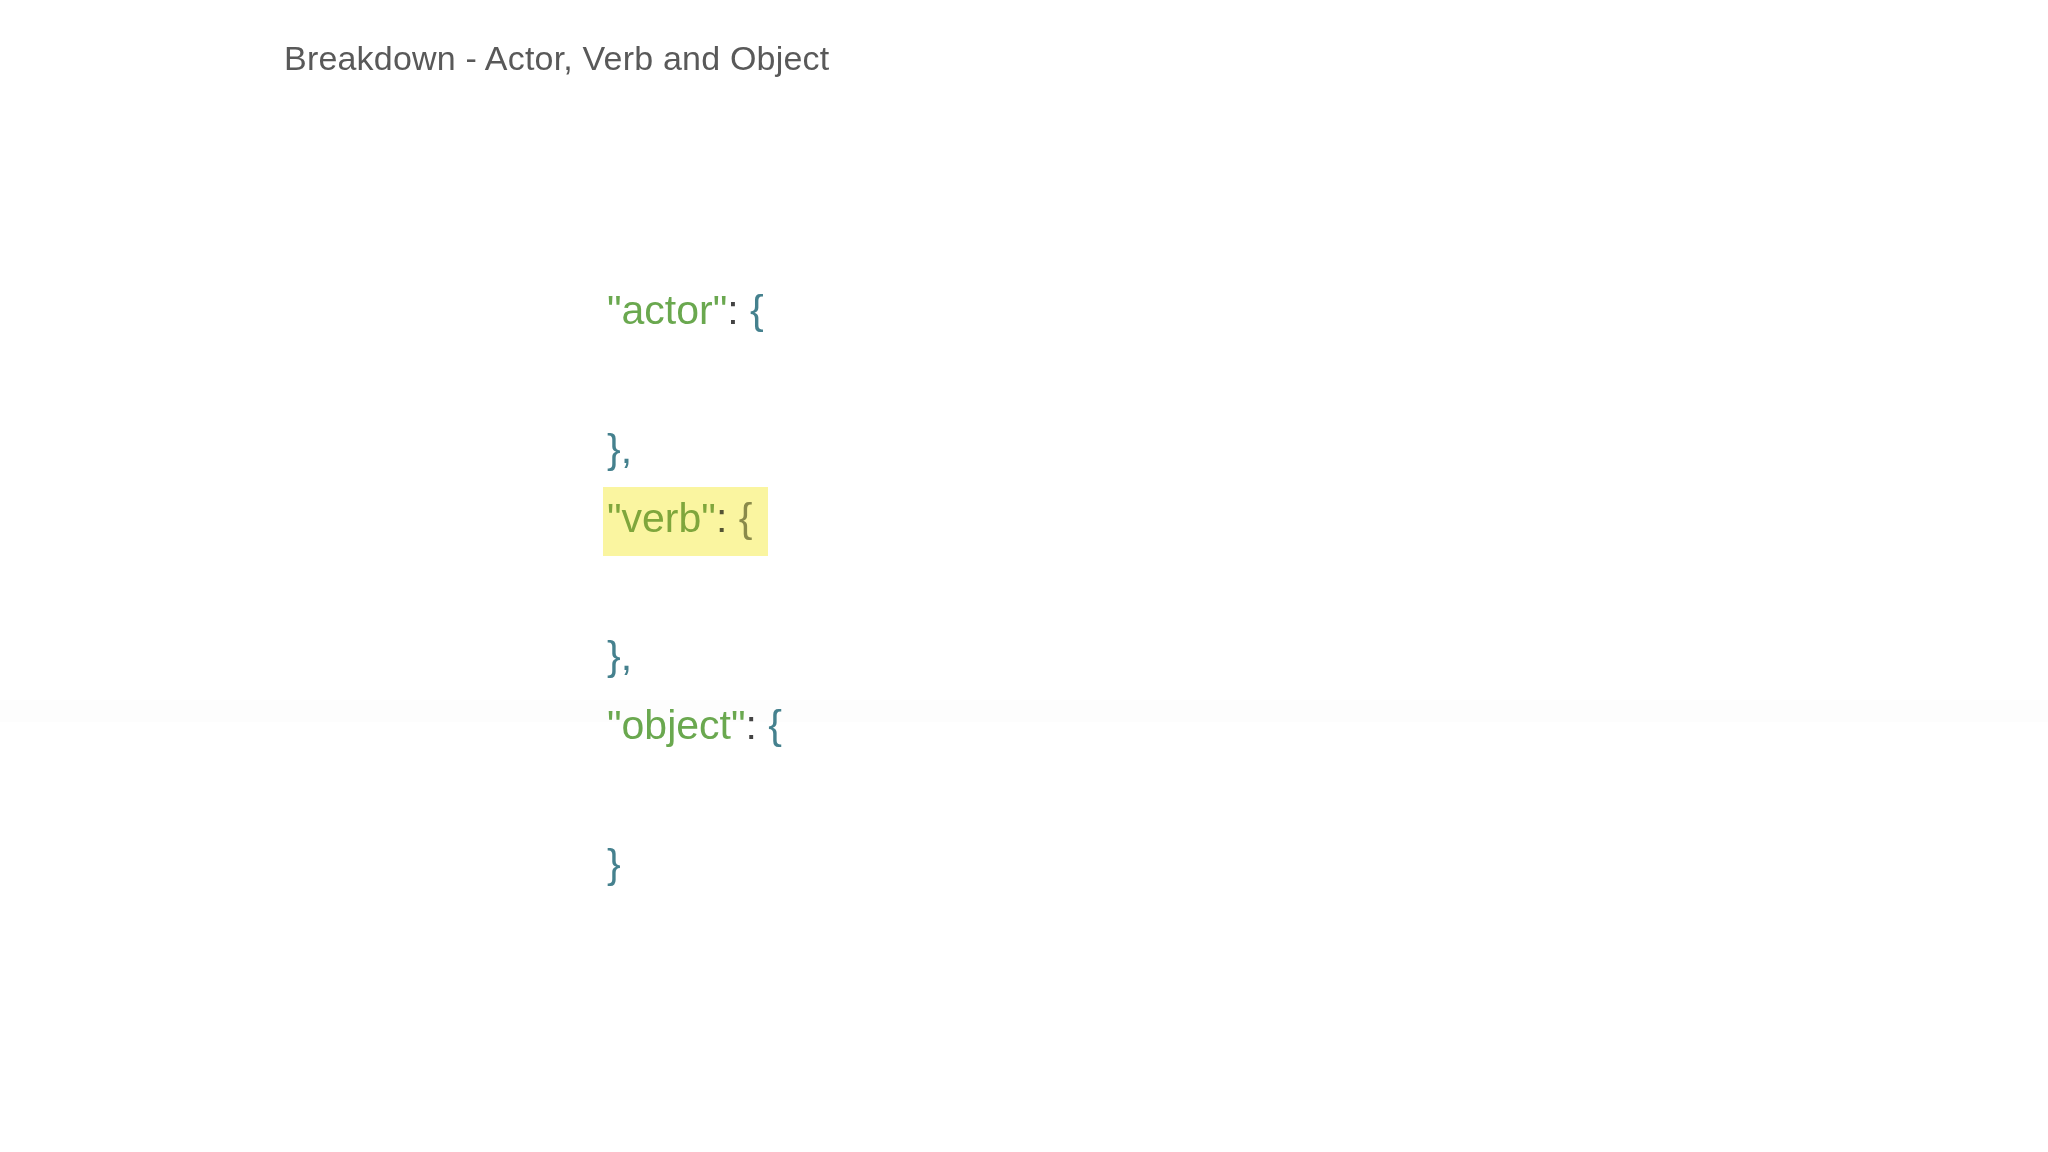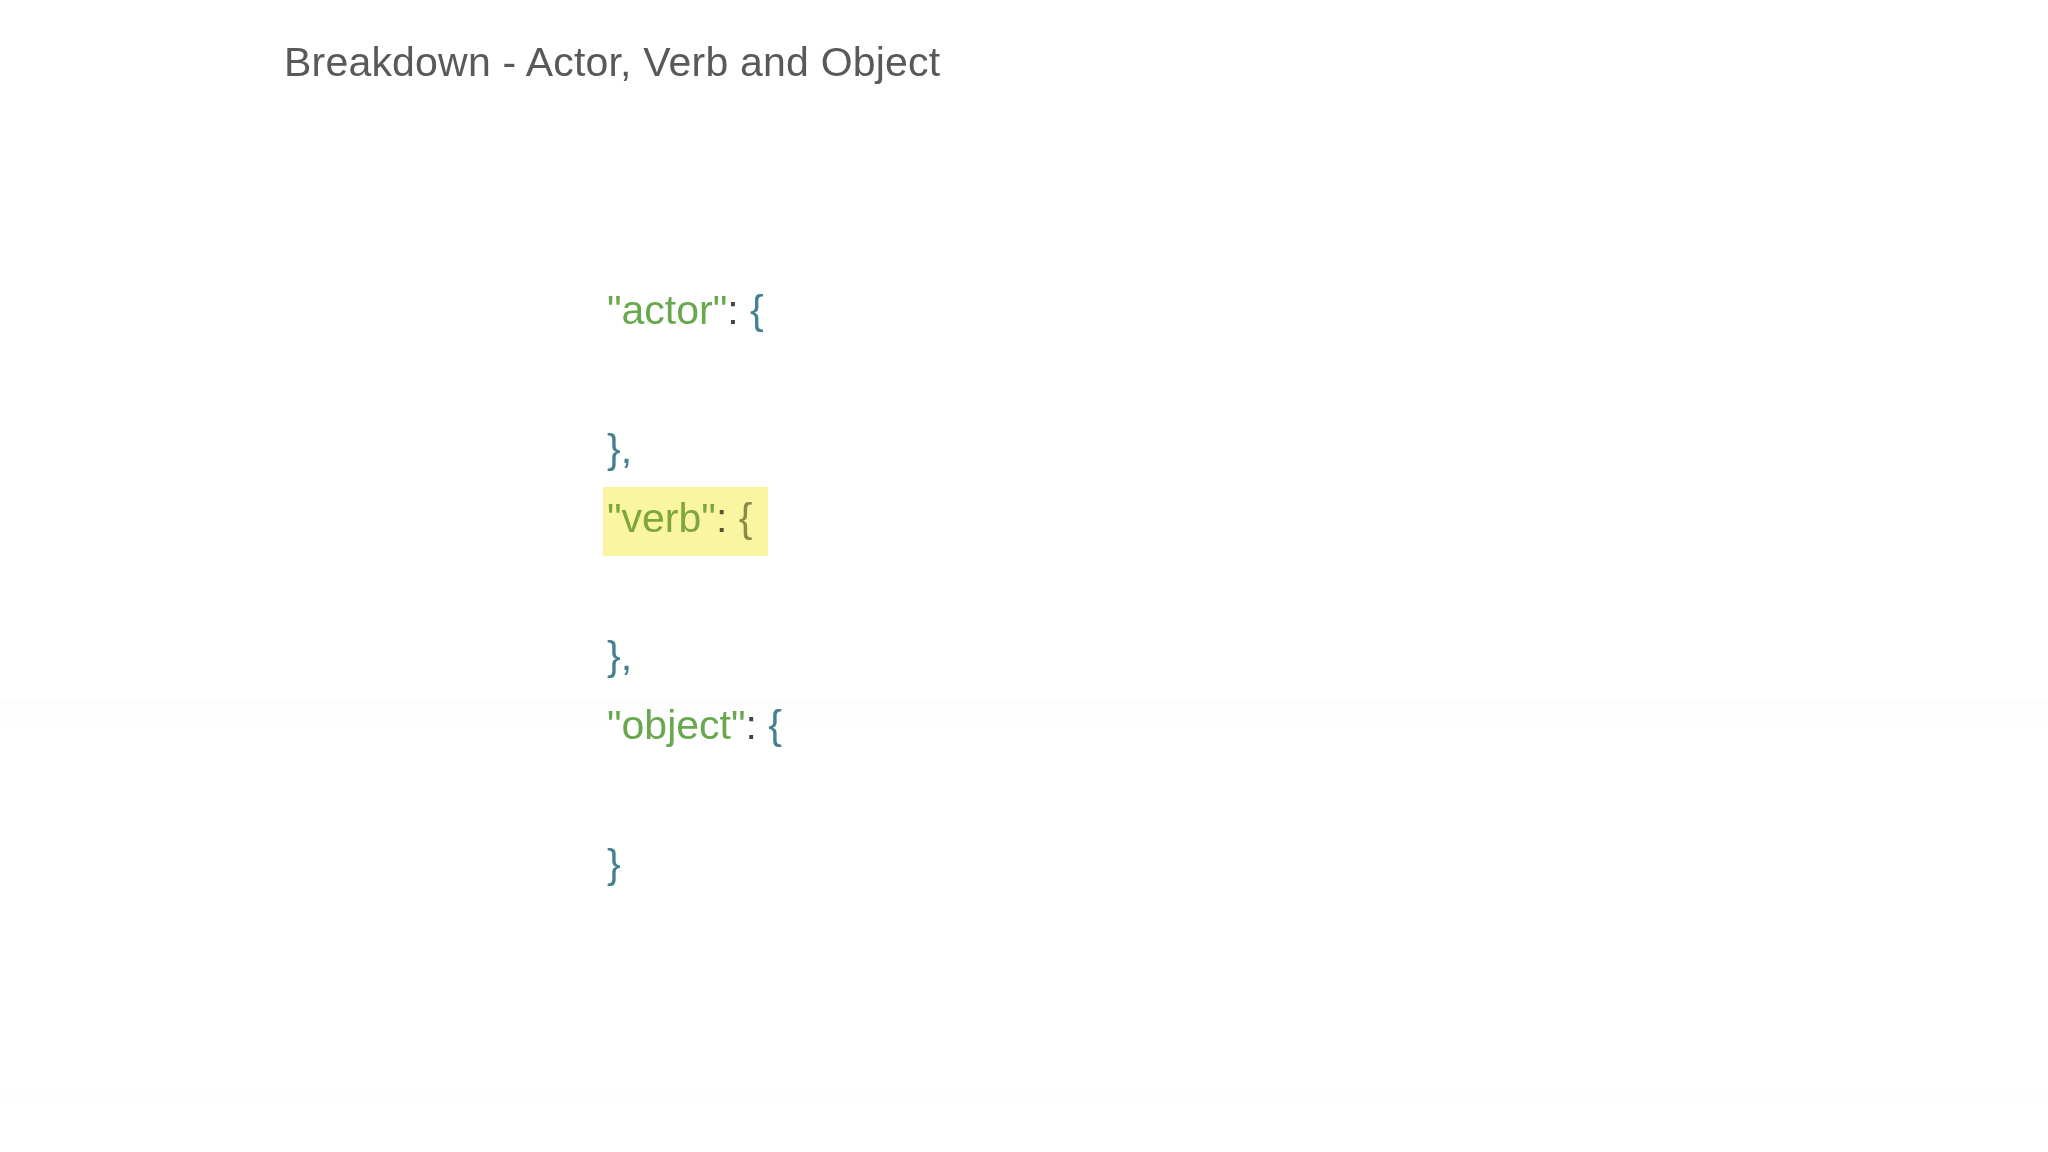--- a/index.html
+++ b/index.html
@@ -32,21 +32,21 @@
     pointer-events: none;
   }
   .band-1 { top: 700px;  height: 22px; }
   .band-2 { top: 1090px; height: 10px; background: #fefefe; }
 
   
   #title {
     position: absolute;
     left: 284px;
     top: 38px;
-    font-size: 41px;
+    font-size: 34px;
     line-height: 1.18;
     color: #595959;
     letter-spacing: 0.2px;
     white-space: nowrap;
   }
 
   
   #code-block {
     position: absolute;
     left: 607px;

